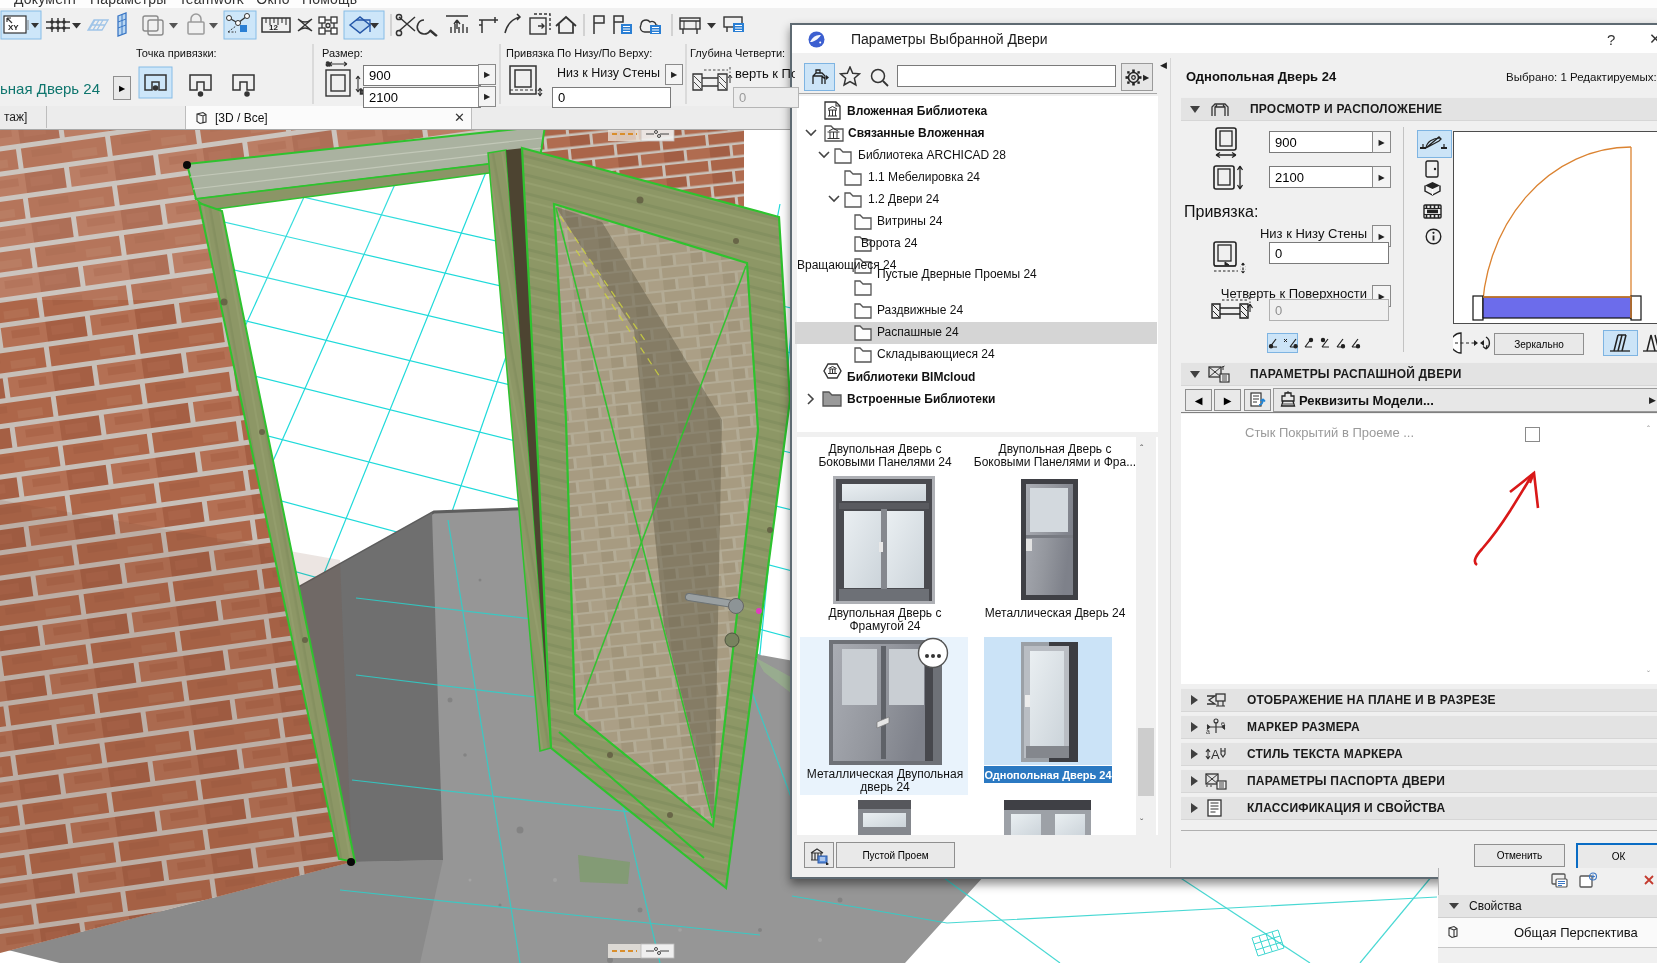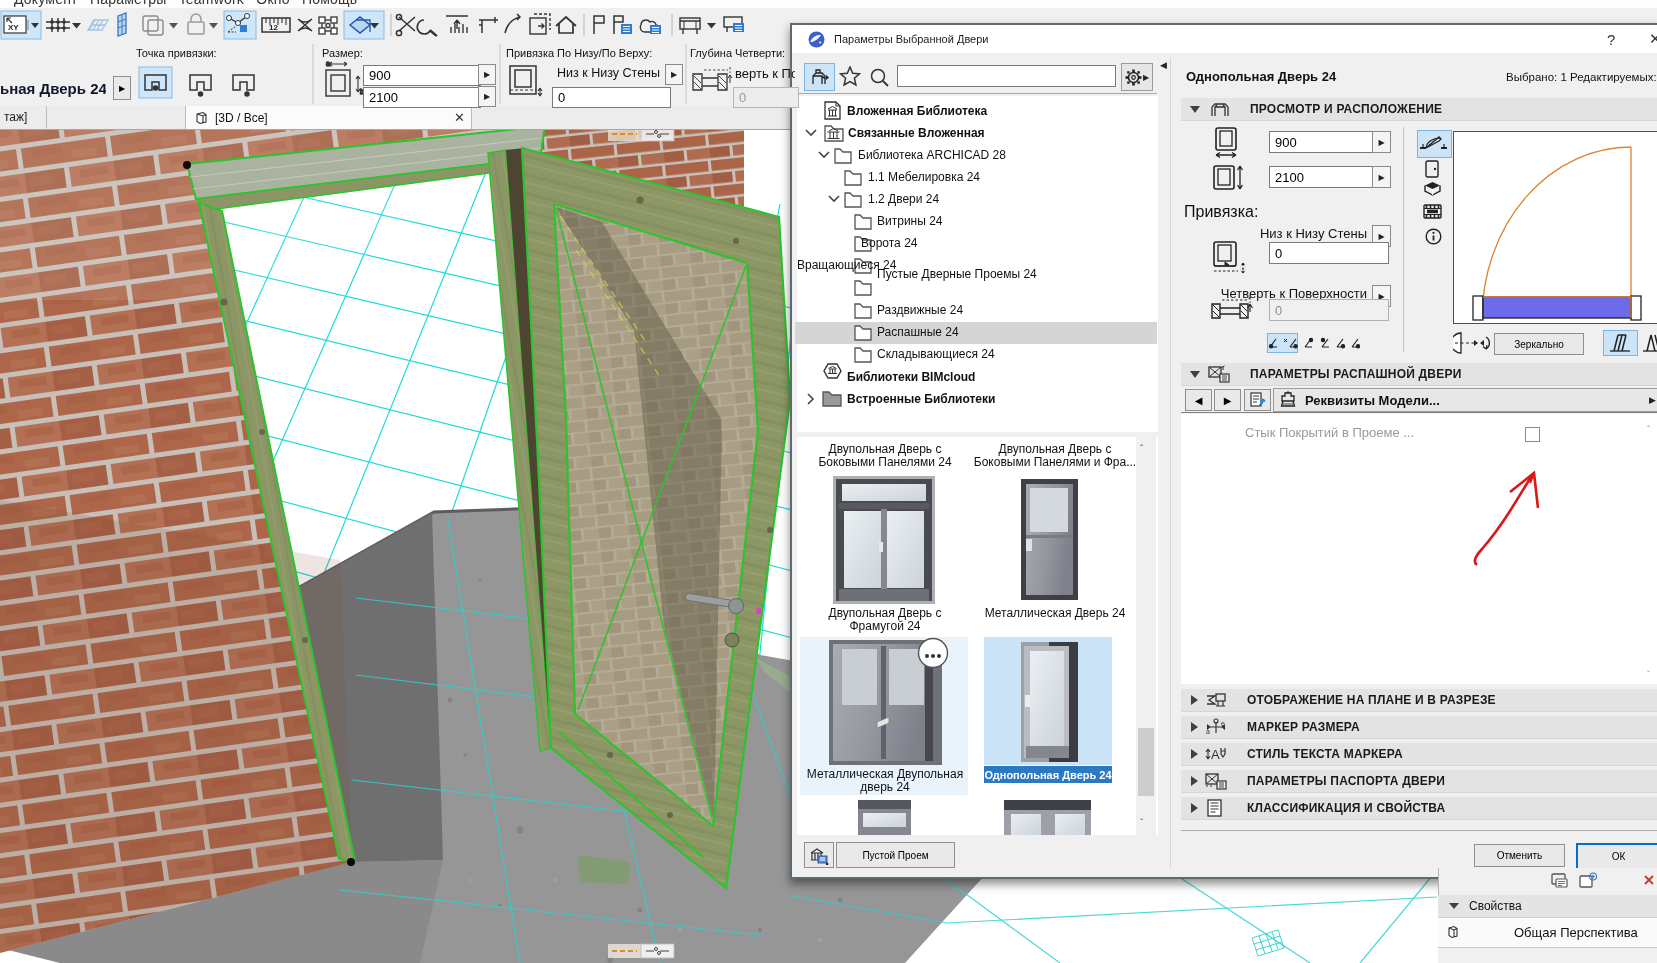--- a/index.html
+++ b/index.html
@@ -219,21 +219,21 @@
 </g>
 </svg>
 
 <div class="ab" style="left:0;top:0;width:1657px;height:8px;background:#fdfdfd;overflow:hidden">
   <div class="ab" style="left:14px;top:-9px;font-size:14px;color:#333;letter-spacing:0.2px">Документ&nbsp;&nbsp;&nbsp;Параметры&nbsp;&nbsp;&nbsp;Teamwork&nbsp;&nbsp;&nbsp;Окно&nbsp;&nbsp;&nbsp;Помощь</div>
 </div>
 
 <div class="ab" style="left:0;top:8px;width:1657px;height:34px;background:#f0f0f0;border-bottom:1px solid #d9d9d9"></div>
 
 <div class="ab" style="left:0;top:42px;width:1657px;height:64px;background:#f0f0f0"></div>
-<div class="ab" style="left:0;top:80px;font-size:15px;font-weight:bold;color:#0f172a;width:106px;overflow:hidden;white-space:nowrap">ьная Дверь 24</div>
+<div class="ab" style="left:0;top:80px;font-size:15px;font-weight:normal;color:#0f766e;width:106px;overflow:hidden;white-space:nowrap">ьная Дверь 24</div>
 <div class="btn" style="left:113px;top:76px;width:16px;height:22px;font-size:8px">▶</div>
 
 <div class="ab" style="left:0;top:106px;width:1657px;height:23px;background:#ececec;border-bottom:1px solid #a8a8a8"></div>
 <div class="ab" style="left:0;top:106px;width:42px;height:22px;background:#ececec;border-right:1px solid #bdbdbd;font-size:12px;color:#222;display:flex;align-items:center;padding-left:4px">таж]</div>
 <div class="ab" style="left:185px;top:106px;width:285px;height:23px;background:#fbfbfb;border-left:1px solid #bdbdbd;border-right:1px solid #bdbdbd;display:flex;align-items:center;font-size:12px;color:#111">
   <svg width="15" height="14" viewBox="0 0 15 14" style="margin:0 6px 0 8px">
         <path d="M3 3 L9 1.5 L12 3.5 L12 11 L6 12.5 L3 10.5 Z M3 3 L9 5 L12 3.5 M9 5 L9 12.3" fill="none" stroke="#333" stroke-width="1.1"></path>
       </svg>
   [3D / Все]
   <span style="position:absolute;left:268px;color:#333;font-size:13px">✕</span>
@@ -241,21 +241,21 @@
 
 <div class="ab" style="left:790px;top:23px;width:867px;height:852px;background:#f0f0f0;border:2px solid #5e6a72;border-right:none;box-shadow:0 5px 9px rgba(0,0,0,0.45)">
 </div>
 
 <div class="ab" style="left:792px;top:25px;width:865px;height:28px;background:#ffffff;display:flex;align-items:center">
   <svg width="17" height="17" viewBox="0 0 17 17" style="margin-left:16px">
         <circle cx="8.5" cy="8.5" r="8" fill="#3c5fd0"></circle>
         <path d="M2 11 Q6 3 13 4 Q10 9 4 11 Z" fill="#fff" opacity="0.95"></path>
         <circle cx="12.2" cy="11.5" r="1" fill="#fff"></circle>
       </svg>
-  <span style="font-size:11px;color:#1a1a1a;margin-left:9px">Параметры Выбранной Двери</span>
+  <span style="font-size:14px;color:#1a1a1a;margin-left:26px">Параметры Выбранной Двери</span>
   <span style="position:absolute;left:815px;font-size:15px;color:#333">?</span>
   <span style="position:absolute;left:857px;font-size:15px;color:#333">✕</span>
 </div>
 
 <div class="ab" style="left:804px;top:63px;width:29px;height:26px;background:#cce4f7;border:1px solid #7eb4e2;display:flex;align-items:center;justify-content:center">
  <svg width="20" height="18" viewBox="0 0 20 18">
         <path d="M3 16 L3 8 L6 5 L6 2 L10 2 L10 5 M6 5 L12 5 L15 8 L15 16 M3 8 L12 8 L15 11 M12 8 L12 16" fill="none" stroke="#222" stroke-width="1.3"></path>
         <path d="M16 7 l3 2.5 -3 2.5 z" fill="#222"></path>
       </svg>
 </div>
@@ -583,21 +583,21 @@
           <path d="M9 13 q4 0 4-6 M13 7 l-2.5 2 M13 7 l2 2.6" stroke="#1f86d9" stroke-width="1.6" fill="none"></path>
         </svg>
 </div>
 <div class="ab" style="left:1273px;top:388px;width:384px;height:22px;background:#e7e7e7;border:1px solid #9a9a9a;display:flex;align-items:center">
  <svg width="20" height="18" viewBox="0 0 20 18" style="margin-left:5px">
           <path d="M6 2 h6 v3 h3 v5 h-12 v-5 h3 z" fill="none" stroke="#222" stroke-width="1.3"></path>
           <path d="M4 10 l-1.5 5 h13 l-1.5-5" fill="none" stroke="#222" stroke-width="1.3"></path>
           <path d="M4 13 h10" stroke="#222" stroke-width="0.8"></path>
           <path d="M8 2 v-1 h2 v1" stroke="#222" stroke-width="1" fill="none"></path>
         </svg>
- <span style="font-size:13px;font-weight:bold;margin-left:6px;color:#111">Реквизиты Модели...</span>
+ <span style="font-size:13px;font-weight:bold;color:#111">Реквизиты Модели...</span>
  <span style="position:absolute;right:2px;font-size:9px;color:#222">▶</span>
 </div>
 <div class="ab" style="left:1181px;top:412px;width:476px;height:1px;background:#808080"></div>
 
 <div class="ab" style="left:1181px;top:414px;width:476px;height:270px;background:#fff"></div>
 <div class="ab" style="left:1245px;top:425px;font-size:13px;color:#9a9a9a">Стык Покрытий в Проеме ...</div>
 <div class="ab" style="left:1525px;top:427px;width:13px;height:13px;border:1px solid #8a8a8a;background:#fff"></div>
 <div class="ab" style="left:1647px;top:424px;font-size:9px;color:#999">ˆ</div>
 <div class="ab" style="left:1647px;top:669px;font-size:9px;color:#999">ˇ</div>
 

